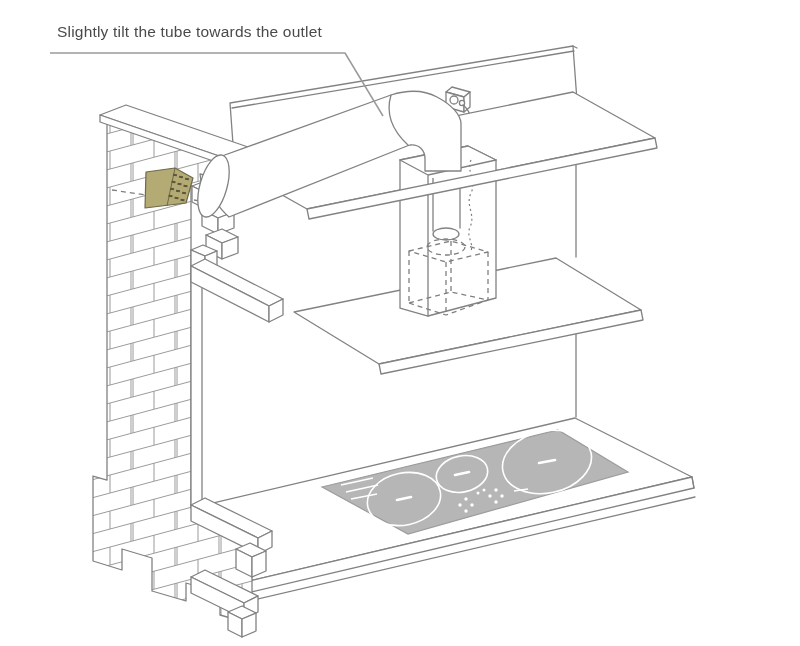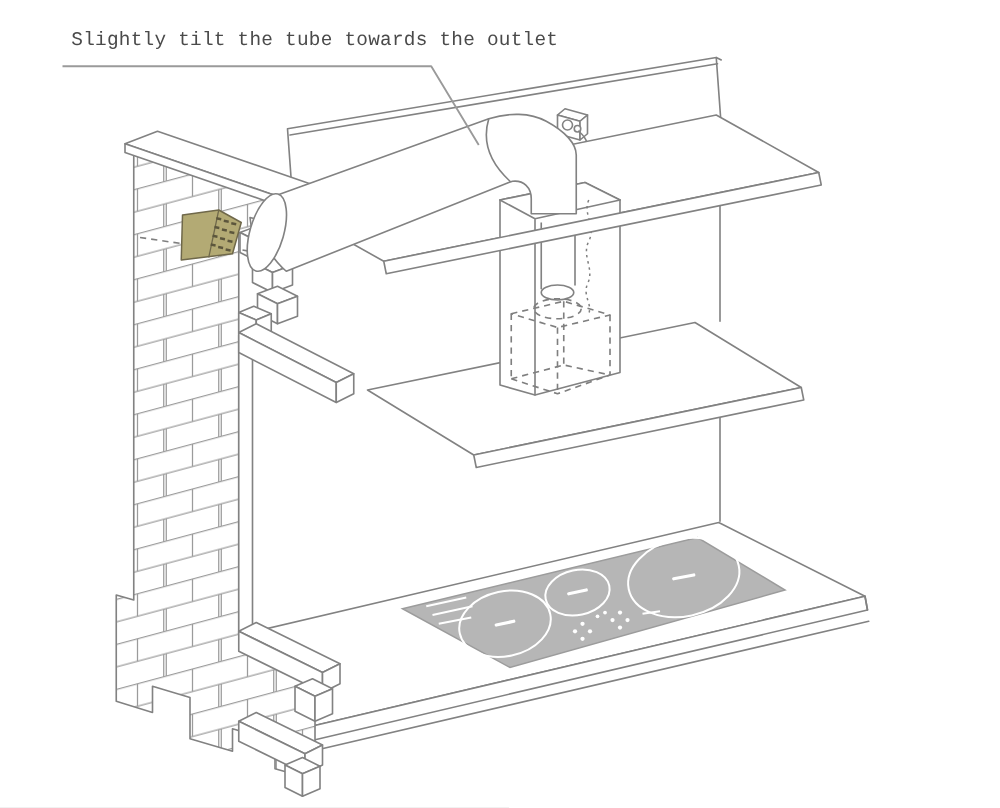--- a/index.html
+++ b/index.html
@@ -3,21 +3,21 @@
 <meta charset="utf-8">
 <style>
   :root{
     --line:#828282; --text:#4a4a4a; --leader:#9a9a9a; --dashed:#7f7f7f;
     --vent_brick_fill:#b3aa74; --vent_brick_stroke:#6f684a; --vent_brick_holes:#5c563c;
     --cooktop_fill:#b6b6b6; --cooktop_stroke:#9c9c9c; --zone_stroke:#ffffff;
     --background:#ffffff; --brick_line:#9b9b9b;
   }
   html,body{margin:0;padding:0;background:#e8e8e8;}
   .stage{position:relative;width:800px;height:646px;background:var(--background);overflow:hidden;
-         font-family:Liberation Mono, monospace;}
+         font-family:Liberation Sans, sans-serif;}
   .stage svg{position:absolute;left:0;top:0;}
   .annotation{position:absolute;left:57px;top:23px;font-size:15.5px;letter-spacing:.2px;
               color:var(--text);white-space:nowrap;}
   
   .ln{fill:none;stroke:var(--line);stroke-width:1.3;stroke-linejoin:round;stroke-linecap:round;}
   .fw{fill:#fff;stroke:var(--line);stroke-width:1.3;stroke-linejoin:round;}
   .dash{fill:none;stroke:var(--dashed);stroke-width:1.3;stroke-dasharray:5 4;stroke-linejoin:round;}
   .dashf{fill:none;stroke:var(--dashed);stroke-width:1.3;stroke-dasharray:5 4;}
   .dot{fill:none;stroke:var(--dashed);stroke-width:1.2;stroke-dasharray:2 3;}
   .bk{stroke:var(--brick_line);stroke-width:1;fill:none;}

